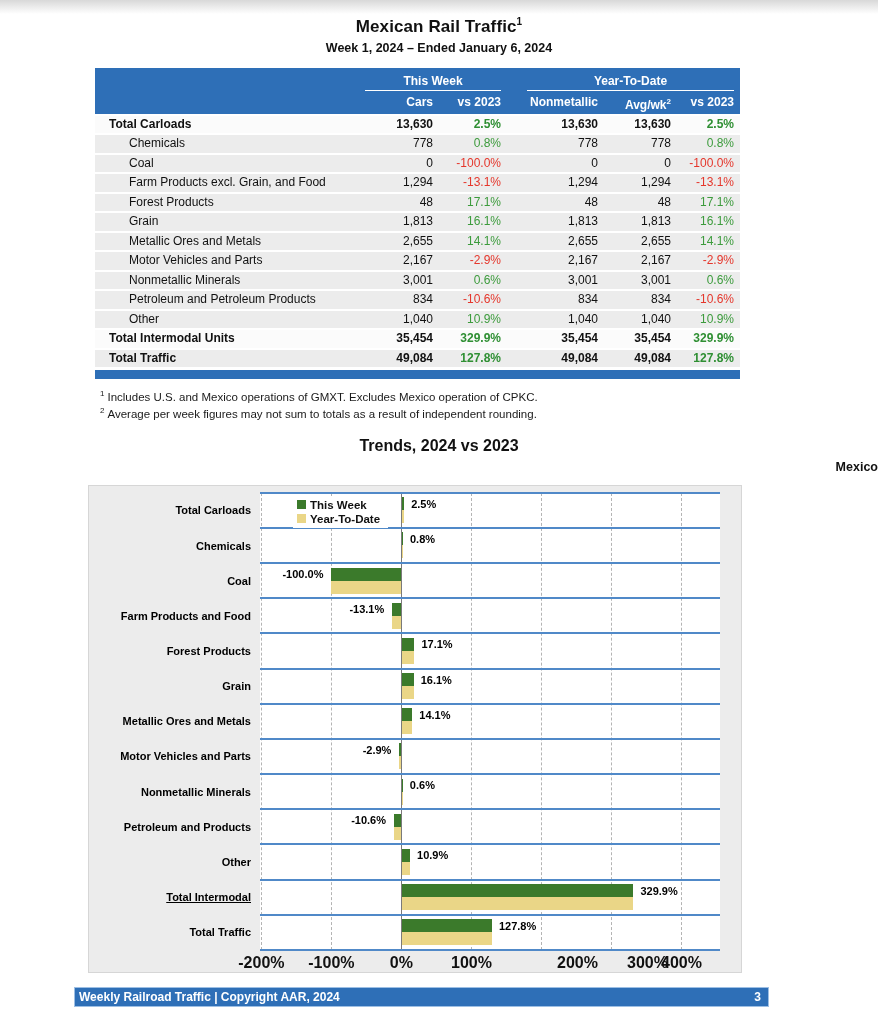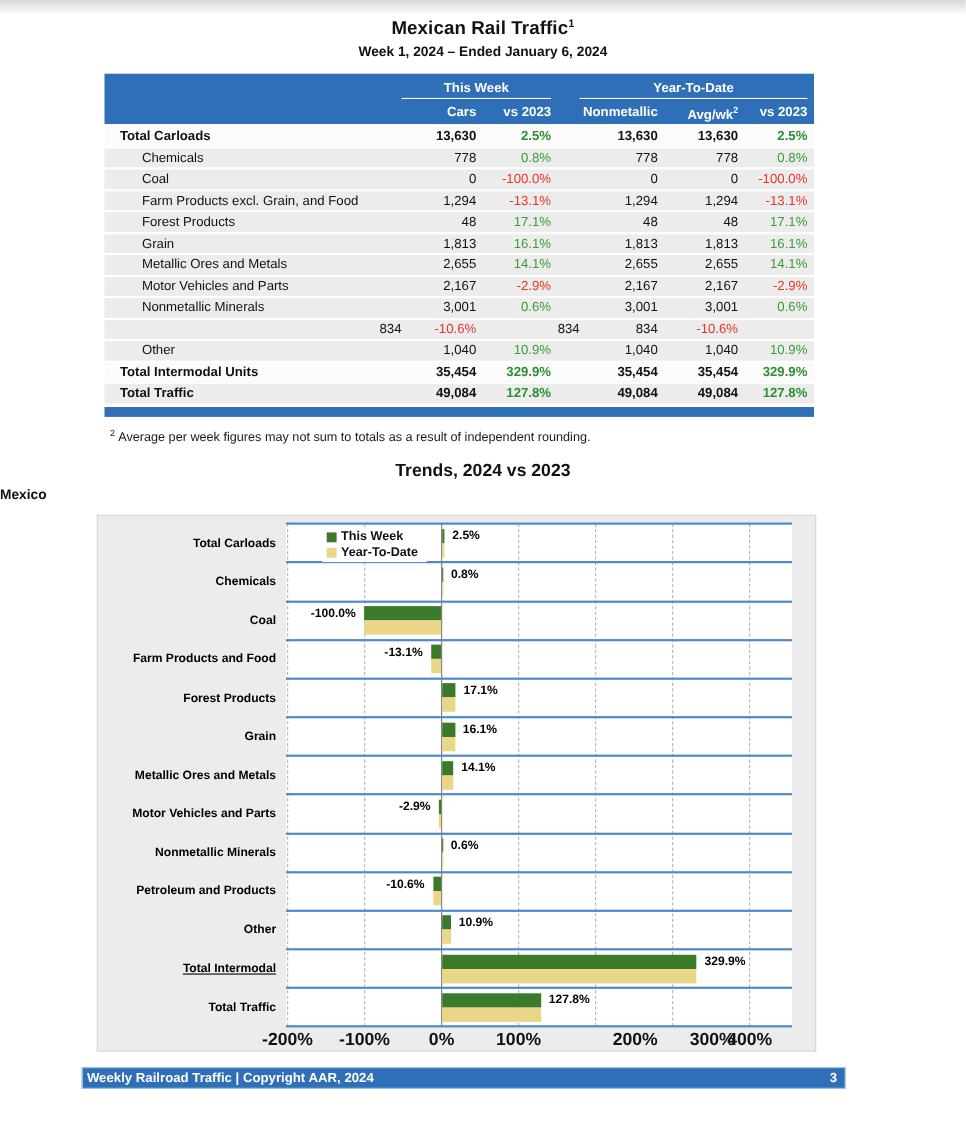--- a/index.html
+++ b/index.html
@@ -35,21 +35,21 @@
   .trow.total .pct.pos { color:#2f8f33; }
   .table-bottom-bar { height:9px; background:#2e6fb7; margin-top:3px; }
 
   
   .footnotes { margin:10px 0 0 100px; font-size:11.5px; color:#1a1a1a; }
   .footnote { margin-top:3px; }
   .footnote sup { font-size:8px; margin-right:3px; }
 
   
   .c-title { text-align:center; font-size:16px; font-weight:bold; margin-top:17px; }
-  .c-sub { text-align:left; font-size:12.5px; font-weight:bold; margin-top:5px; }
+  .c-sub { text-align:right; font-size:12.5px; font-weight:bold; margin-top:5px; }
 
   
   .chart { position:relative; margin:11px 0 0 88px; width:654px; height:488px; background:#ececec; border:1px solid #d6d6d6; }
   .plot { position:absolute; left:171px; top:7px; width:460px; height:457px; background:#ffffff; }
   .gridline { position:absolute; top:0; bottom:0; width:0; border-left:1px dashed #b4b4b4; }
   .zeroline { position:absolute; top:0; bottom:0; width:0; border-left:1px solid #7a7a7a; }
   .band-sep { position:absolute; left:0; right:0; height:2px; background:#5089c8; }
   .bar { position:absolute; height:13px; }
   .bar-label { position:absolute; transform:translateY(-50%); font-size:11px; font-weight:bold; white-space:nowrap; color:#000; }
   .cat-label { position:absolute; left:6px; width:156px; text-align:right; font-size:11px; font-weight:bold; color:#000; display:flex; align-items:center; justify-content:flex-end; line-height:12px; }
@@ -164,20 +164,21 @@
       <div class="trow">
         <div class="name">Nonmetallic Minerals</div>
         <div class="num">3,001</div>
         <div class="pct pos">0.6%</div>
         <div class="gap"></div>
         <div class="num">3,001</div>
         <div class="num">3,001</div>
         <div class="pct pos">0.6%</div>
       </div>
       <div class="trow">
+        <div class="name">Petroleum and Petroleum Products</div>
         <div class="num">834</div>
         <div class="pct neg">-10.6%</div>
         <div class="gap"></div>
         <div class="num">834</div>
         <div class="num">834</div>
         <div class="pct neg">-10.6%</div>
       </div>
       <div class="trow">
         <div class="name">Other</div>
         <div class="num">1,040</div>
@@ -203,20 +204,21 @@
         <div class="gap"></div>
         <div class="num">49,084</div>
         <div class="num">49,084</div>
         <div class="pct pos">127.8%</div>
       </div>
     </div>
   <div class="table-bottom-bar"></div>
 </div>
 
 <div class="footnotes">
+  <div class="footnote"><sup>1</sup><span>Includes U.S. and Mexico operations of GMXT. Excludes Mexico operation of CPKC.</span></div>
   <div class="footnote"><sup>2</sup><span>Average per week figures may not sum to totals as a result of independent rounding.</span></div>
 </div>
 
 <div class="c-title">Trends, 2024 vs 2023</div>
 <div class="c-sub">Mexico</div>
 
 <div class="chart">
   <div class="plot" id="plot">
       <div class="gridline" style="left: 1.4003px;"></div>
       <div class="gridline" style="left: 71.4155px;"></div>

